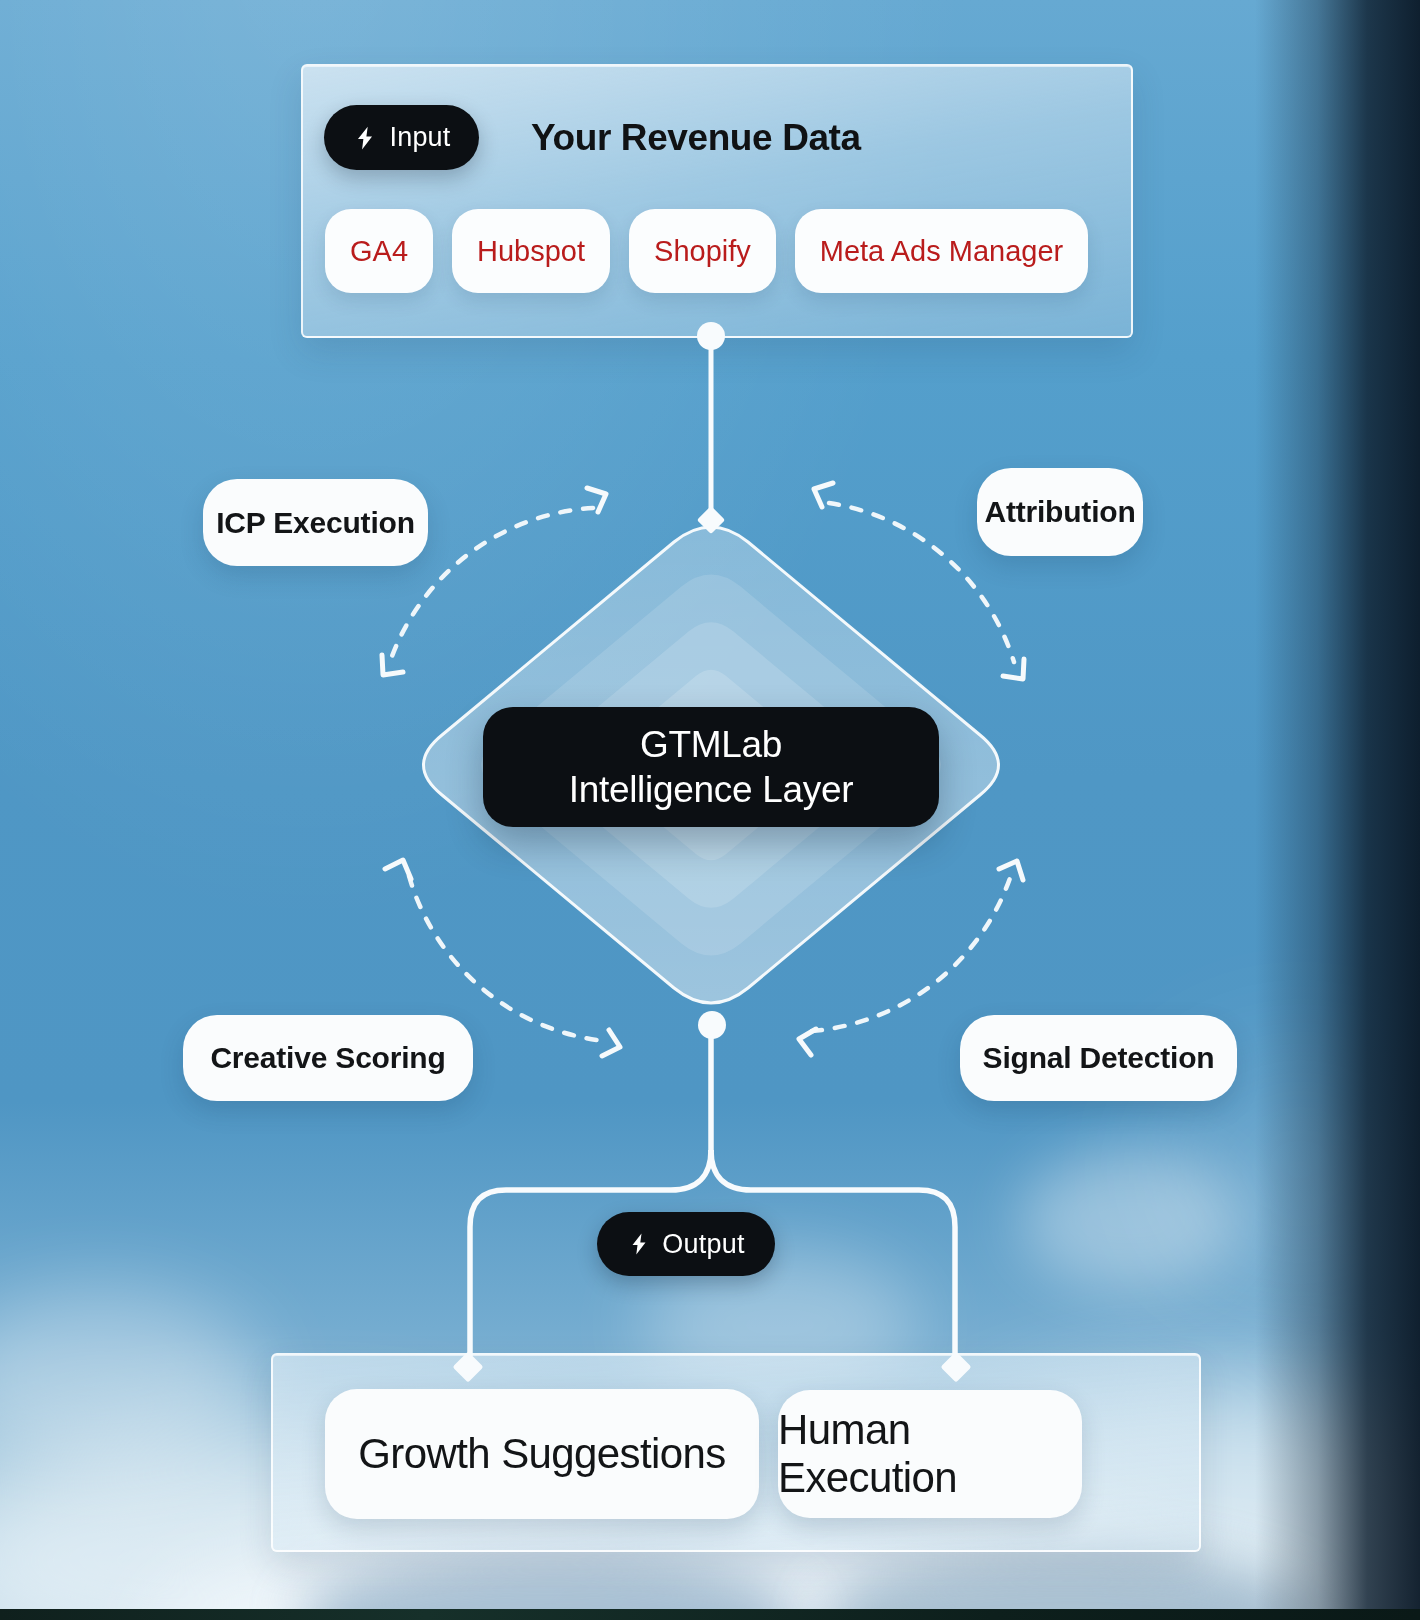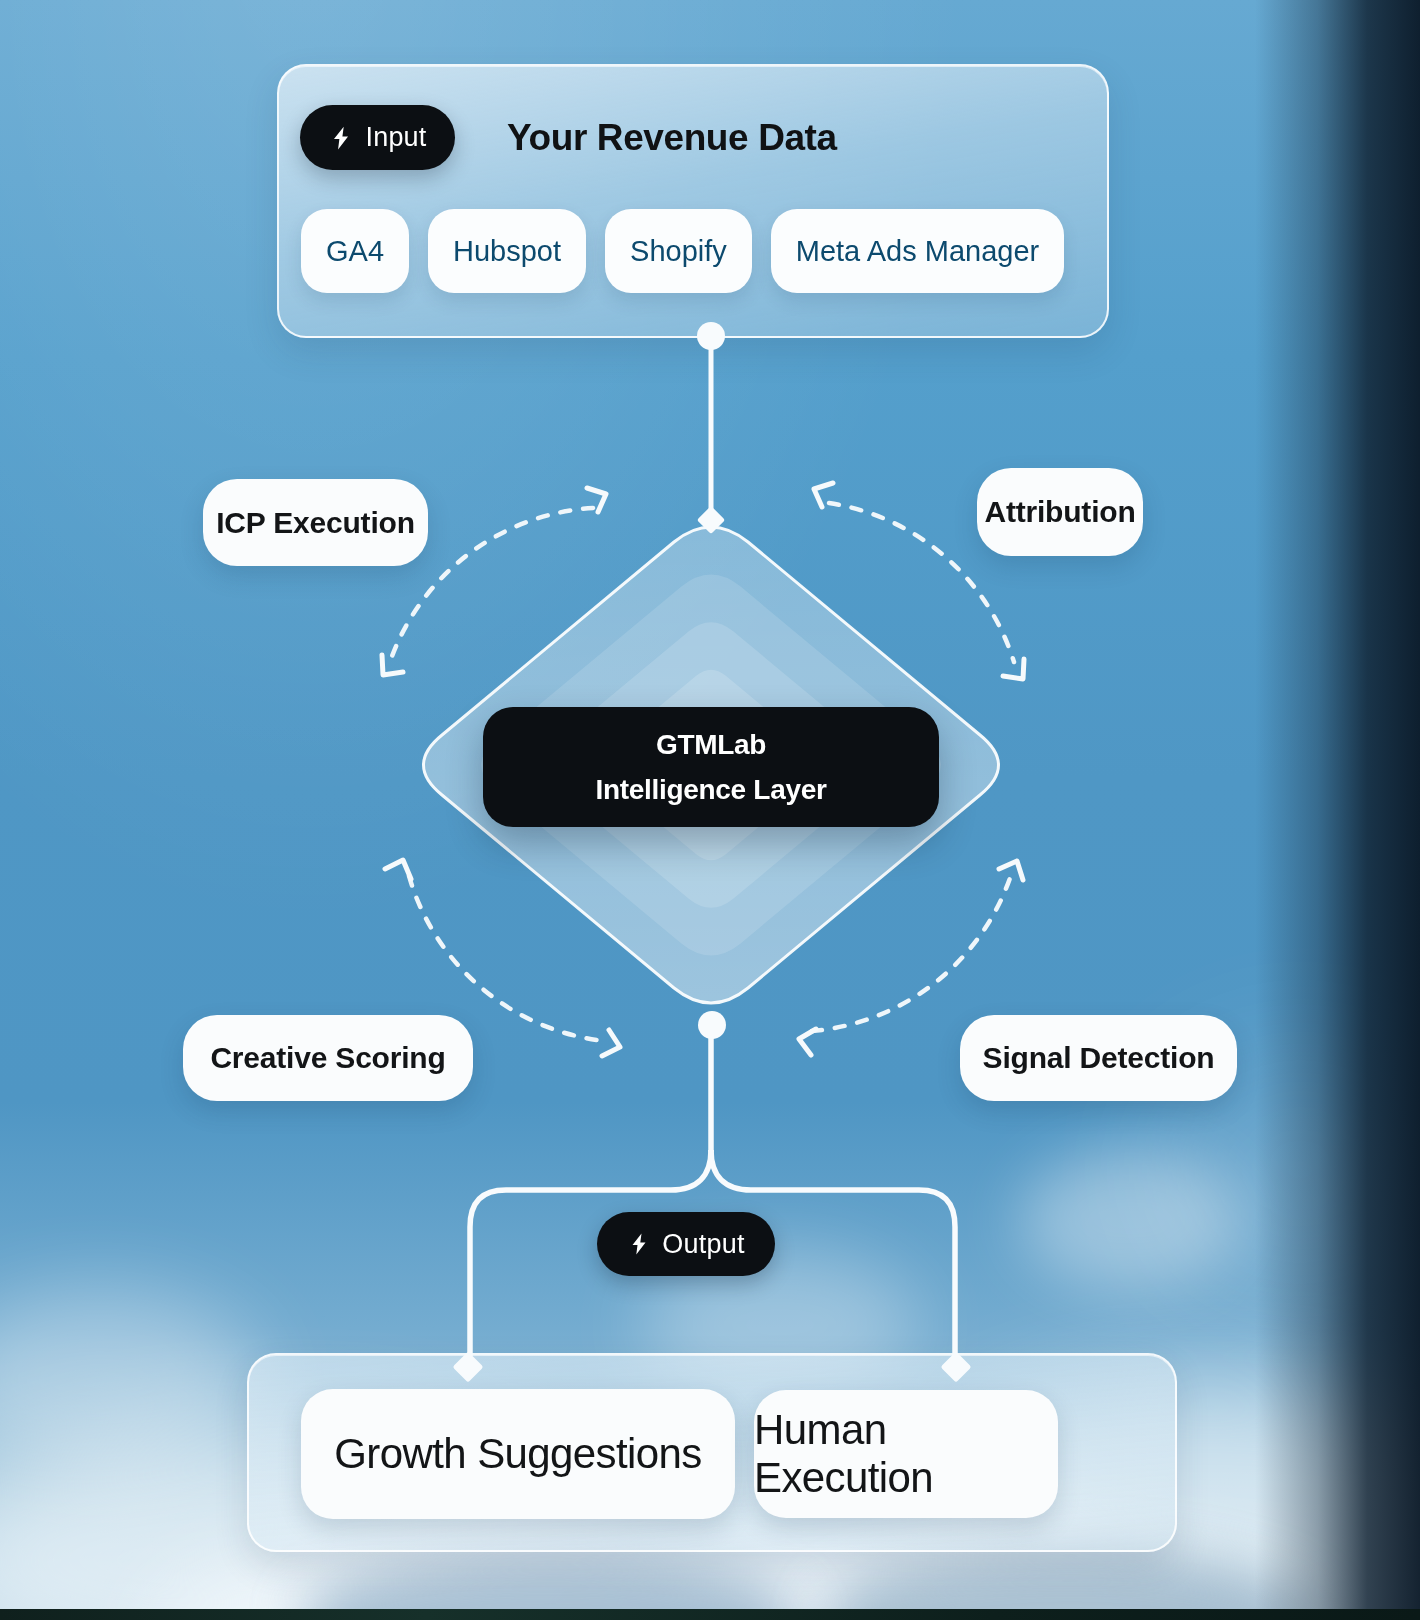--- a/index.html
+++ b/index.html
@@ -6,54 +6,55 @@
   .canvas{
     position:relative;width:1420px;height:1620px;margin:0 auto;overflow:hidden;
     font-family:"Liberation Sans","DejaVu Sans",sans-serif;
     background:linear-gradient(180deg,#66a9d2 0%,#549fcc 22%,#4f97c5 48%,#4f96c4 68%,#74acd0 82%,#a7cade 93%,#bcd6e6 100%);
   }
   .sunhaze{position:absolute;inset:0;background:radial-gradient(ellipse at 22% -5%,rgba(255,255,255,0.14),rgba(255,255,255,0) 42%);pointer-events:none;}
   
   .cloud{position:absolute;border-radius:50%;pointer-events:none;}
   
   .glass{
-    position:absolute;border-radius:29px;
+    position:absolute;border-radius:6px;
     background:linear-gradient(170deg,rgba(236,244,250,0.72) 0%,rgba(213,231,243,0.52) 45%,rgba(189,215,233,0.36) 100%);
     border:2px solid rgba(255,255,255,0.85);
     box-shadow:inset 0 1px 0 rgba(255,255,255,0.6),0 14px 34px rgba(25,60,90,0.14);
     z-index:3;
+    margin-left:24px;
   }
   .badge{
     position:absolute;display:flex;align-items:center;justify-content:center;gap:11px;
     background:#0c0f13;color:#fff;border-radius:33px;z-index:4;
     box-shadow:0 8px 20px rgba(10,25,40,0.25);
   }
   .badge .bolt{flex:0 0 auto;display:block;}
   .badge .lbl{font-size:27px;font-weight:500;letter-spacing:0.2px;}
   .whitepill{
     position:absolute;display:flex;align-items:center;justify-content:center;
     background:#fafcfd;border-radius:28px;color:#131517;
     box-shadow:0 10px 24px rgba(20,50,80,0.16);z-index:3;
   }
   .srcrow{position:absolute;left:22px;top:143px;height:84px;display:flex;gap:19px;z-index:4;}
   .srcpill{
     display:flex;align-items:center;justify-content:center;height:84px;padding:0 25px;
-    background:#fbfdfe;border-radius:26px;font-size:29px;font-weight:500;color:#0c4a6e;
+    background:#fbfdfe;border-radius:26px;font-size:29px;font-weight:500;color:#b91c1c;
     box-shadow:0 8px 18px rgba(20,50,80,0.12);
   }
   .paneltitle{position:absolute;left:228px;top:46px;height:52px;line-height:52px;
     font-size:37px;font-weight:700;color:#101214;letter-spacing:-0.4px;z-index:4;}
   .corner-label{font-size:30px;font-weight:700;letter-spacing:-0.2px;}
   .corebox{
     position:absolute;left:483px;top:707px;width:456px;height:120px;border-radius:30px;
     background:#0c0f13;color:#fff;z-index:3;display:flex;flex-direction:column;
     align-items:center;justify-content:center;text-align:center;
     box-shadow:0 16px 36px rgba(10,30,50,0.30);
   }
-  .corebox .l1,.corebox .l2{font-size:28px;font-weight:700;line-height:45px;letter-spacing:-0.3px;}
+  .corebox .l1,.corebox .l2{font-size:37px;font-weight:400;line-height:45px;letter-spacing:-0.3px;}
   .result-pill{font-size:42px;font-weight:500;letter-spacing:-0.6px;border-radius:32px;}
   svg.lay{position:absolute;left:0;top:0;z-index:2;pointer-events:none;}
   svg.conn{position:absolute;left:0;top:0;z-index:4;pointer-events:none;}
   .vignette{position:absolute;top:0;right:0;width:165px;height:1620px;z-index:8;pointer-events:none;
     background:linear-gradient(90deg,rgba(16,36,54,0) 0%,rgba(16,36,54,0.38) 38%,rgba(13,30,46,0.82) 68%,rgba(10,24,38,0.95) 100%);}
   .bottomstrip{position:absolute;left:0;bottom:0;width:100%;height:11px;z-index:9;
     background:linear-gradient(90deg,#0f201d,#16302a 30%,#0d1f1c 70%,#0a1917);}
 </style>
 </head>
 <body>

